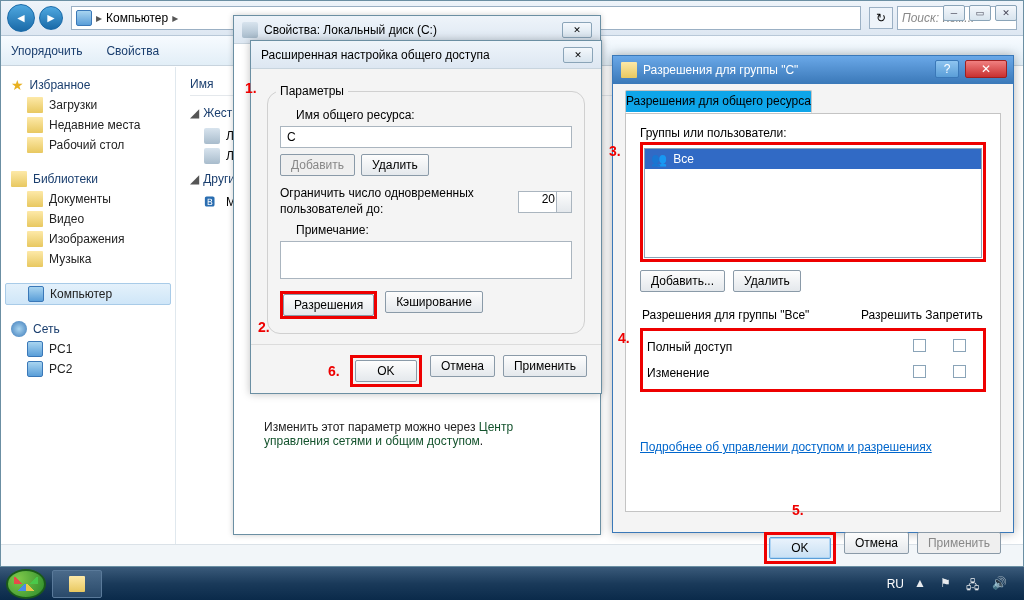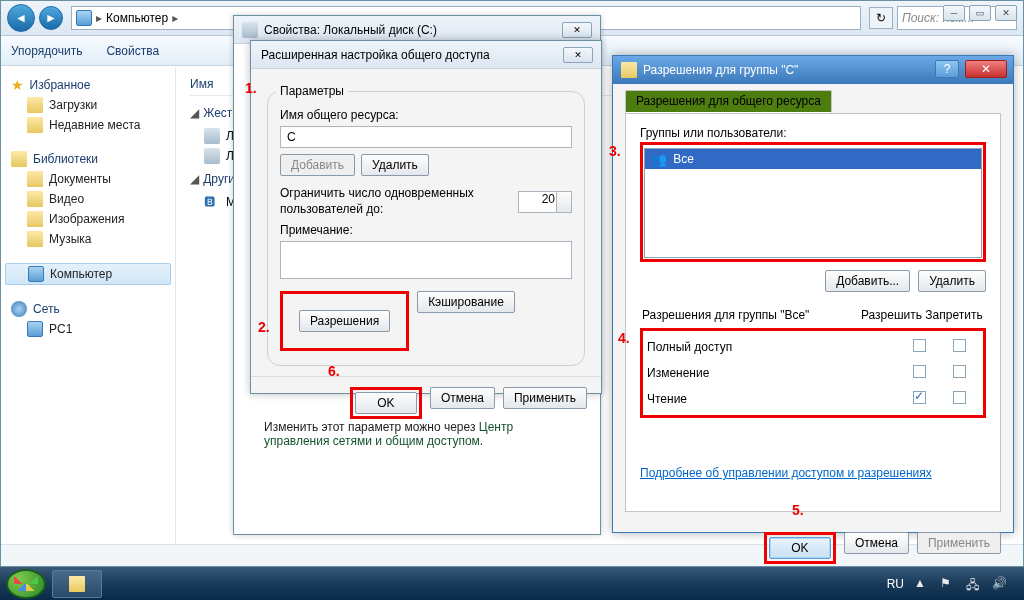--- a/index.html
+++ b/index.html
@@ -44,46 +44,46 @@
 
 
 .adv { position: absolute; top: 40px; left: 250px; width: 352px; height: 354px; background: #f4f4f4; border: 1px solid #6b8fa3; box-shadow: 0 0 8px rgba(0,0,0,.25); }
 .adv-title { height: 28px; background: linear-gradient(#eef4fa,#dde7f2); display: flex; align-items: center; padding: 0 10px; border-bottom: 1px solid #c8d4de; }
 .adv-close { position: absolute; top: 6px; right: 8px; width: 30px; height: 16px; border: 1px solid #8aa4b8; border-radius: 2px; background: linear-gradient(#f4f8fc,#d8e4ee); display: flex; align-items: center; justify-content: center; font-size: 9px; }
 .adv-body { padding: 12px 16px 10px; }
 .chk-row { display: flex; align-items: center; gap: 6px; padding: 3px 6px; }
 .redbox { border: 3px solid #e00; }
 .fieldset { border: 1px solid #d0d0d0; border-radius: 13px; margin-top: 10px; padding: 10px 12px 14px; position: relative; background: #f4f4f4; }
 .fs-legend { position: absolute; top: -8px; left: 8px; background: #f4f4f4; padding: 0 4px; }
-.label { margin: 6px 0 4px; }
+.label { margin: 6px 16px 4px; }
 .txt { width: 100%; height: 22px; border: 1px solid #aab5bf; padding: 0 6px; background: #fff; }
 .btn { height: 22px; padding: 0 10px; border: 1px solid #8a9aa8; background: linear-gradient(#fdfdfd,#e4e8ec); border-radius: 2px; display: inline-flex; align-items: center; cursor: default; }
 .btn.dis { color: #888; background: #efefef; }
 .btn-row { display: flex; gap: 6px; margin-top: 6px; }
 .limit-row { display: flex; align-items: center; gap: 10px; margin-top: 10px; }
 .limit-row .lbl { flex: 1; line-height: 1.3; }
 .spin { width: 54px; height: 22px; border: 1px solid #aab5bf; background: #fff; text-align: right; padding: 0 16px 0 4px; position: relative; }
 .spin::after { content: ""; position: absolute; right: 0; top: 0; width: 14px; height: 100%; border-left: 1px solid #aab5bf; background: linear-gradient(#fdfdfd,#e4e8ec); }
 .textarea { width: 100%; height: 38px; border: 1px solid #aab5bf; background: #fff; margin-top: 3px; }
 .adv-actions { display: flex; gap: 8px; margin: 12px 0 0; }
 .adv-bottom { display: flex; justify-content: flex-end; gap: 8px; padding: 10px 14px; border-top: 1px solid #dcdcdc; }
 
 
 .perm { position: absolute; top: 55px; left: 612px; width: 402px; height: 478px; background: #f4f4f4; border: 1px solid #3a78b8; box-shadow: 0 0 10px rgba(0,0,0,.3); }
 .perm-title { height: 28px; background: linear-gradient(#6aa8e8,#3a78b8); color: #fff; display: flex; align-items: center; padding: 0 8px; gap: 6px; }
 .perm-close { position: absolute; top: 4px; right: 6px; width: 42px; height: 18px; background: linear-gradient(#f08080,#c83030); border: 1px solid #a02020; border-radius: 2px; color: #fff; display: flex; align-items: center; justify-content: center; }
 .perm-help { position: absolute; top: 4px; right: 54px; width: 24px; height: 18px; background: linear-gradient(#8ec4f0,#5a9ed8); border: 1px solid #3a78b8; border-radius: 2px; color: #fff; display: flex; align-items: center; justify-content: center; }
 .perm-body { padding: 6px 12px 10px; }
 .tab-strip { height: 24px; border-bottom: 1px solid #c4c4c4; }
-.tab { display: inline-block; height: 23px; padding: 3px 10px 0; border: 1px solid #c4c4c4; border-bottom: 1px solid #fff; background: #4d7c0f; border-radius: 2px 2px 0 0; }
+.tab { display: inline-block; height: 23px; padding: 3px 0 0; border: 1px solid #c4c4c4; border-bottom: 1px solid #fff; background: #0ea5e9; border-radius: 2px 2px 0 0; }
 .tab-page { border: 1px solid #c4c4c4; border-top: none; background: #fff; padding: 12px 14px; height: 398px; }
 .listbox { height: 110px; border: 1px solid #8aa4b8; background: #fff; margin-top: 2px; overflow: hidden; }
 .listbox .item { padding: 3px 6px; display: flex; align-items: center; gap: 6px; }
 .listbox .item.sel { background: #316ac5; color: #fff; }
-.perm-actions { display: flex; justify-content: flex-end; gap: 8px; margin: 8px 0 14px; }
+.perm-actions { display: flex; justify-content: flex-start; gap: 8px; margin: 8px 0 14px; }
 .perm-table { width: 100%; }
 .perm-table th { text-align: left; font-weight: normal; padding: 0 0 4px; }
 .perm-table th.c { text-align: center; width: 60px; font-weight: normal; }
 .perm-table td { padding: 4px 0; }
 .perm-table td.c { text-align: center; }
 .cb { width: 13px; height: 13px; border: 1px solid #8aa4b8; background: #fff; display: inline-block; position: relative; }
 .cb.on::after { content: "✓"; position: absolute; top: -3px; left: 0; color: #2a6db0; font-size: 12px; }
 .perm-link { color: #0066cc; text-decoration: underline; display: inline-block; margin-top: 48px; }
 .perm-bottom { display: flex; justify-content: flex-end; gap: 8px; padding: 10px 12px; }
 .btn.def { background: linear-gradient(#eaf3fc,#c8e0f4); border-color: #5a9ed8; box-shadow: 0 0 0 1px #aed4f4 inset; }
@@ -144,20 +144,24 @@
             <span>Избранное</span>
           </div>
         <div class="sb-item">
             <span class="ico i-folder"></span>
             <span>Загрузки</span>
           </div>
         <div class="sb-item">
             <span class="ico i-folder"></span>
             <span>Недавние места</span>
           </div>
+        <div class="sb-item">
+            <span class="ico i-folder"></span>
+            <span>Рабочий стол</span>
+          </div>
       </div>
       <div class="sb-group">
         <div class="sb-head">
             <span class="ico i-folder"></span>
             <span>Библиотеки</span>
           </div>
         <div class="sb-item">
             <span class="ico i-folder"></span>
             <span>Документы</span>
           </div>
@@ -181,20 +185,24 @@
           </div>
       </div>
       <div class="sb-group">
         <div class="sb-head">
             <span class="ico i-net"></span>
             <span>Сеть</span>
           </div>
         <div class="sb-item">
             <span class="ico i-monitor"></span>
             <span>PC1</span>
+          </div>
+        <div class="sb-item">
+            <span class="ico i-monitor"></span>
+            <span>PC2</span>
           </div>
       </div>
     </div>
     <div class="main">
       <div class="col-head">Имя</div>
       <div class="group-label"><span class="tri">◢</span><span>Жесткие диски</span></div>
       <div class="drive-row">
           <span class="ico i-drive"></span>
           <span>Локальный диск (C:)</span>
         </div>
@@ -239,21 +247,21 @@
         <div class="btn dis">Добавить</div>
         <div class="btn">Удалить</div>
       </div>
       <div class="limit-row">
         <div class="lbl">Ограничить число одновременных пользователей до:</div>
         <div class="spin">20</div>
       </div>
       <div class="label">Примечание:</div>
       <div class="textarea"></div>
       <div class="adv-actions">
-        <div class="redbox" style="padding:16px"><div class="btn">Разрешения</div></div>
+        <div class="redbox" style="padding:0"><div class="btn">Разрешения</div></div>
         <div class="btn">Кэширование</div>
       </div>
     </div>
   </div>
   <div class="adv-bottom">
     <div class="redbox" style="padding:2px"><div class="btn" style="width:62px;justify-content:center">OK</div></div>
     <div class="btn">Отмена</div>
     <div class="btn">Применить</div>
   </div>
 </div>
@@ -296,25 +304,20 @@
               <tr>
                 <td>Полный доступ</td>
                 <td class="c"><span class="cb"></span></td>
                 <td class="c"><span class="cb"></span></td>
               </tr>
           <tr>
                 <td>Изменение</td>
                 <td class="c"><span class="cb"></span></td>
                 <td class="c"><span class="cb"></span></td>
               </tr>
-          <tr>
-                <td>Чтение</td>
-                <td class="c"><span class="cb on"></span></td>
-                <td class="c"><span class="cb"></span></td>
-              </tr>
         </tbody>
           </table>
       </div>
       <a class="perm-link">Подробнее об управлении доступом и разрешениях</a>
     </div>
   </div>
   <div class="perm-bottom">
     <div class="redbox" style="padding:2px"><div class="btn def" style="width:62px;justify-content:center">OK</div></div>
     <div class="btn">Отмена</div>
     <div class="btn dis">Применить</div>

